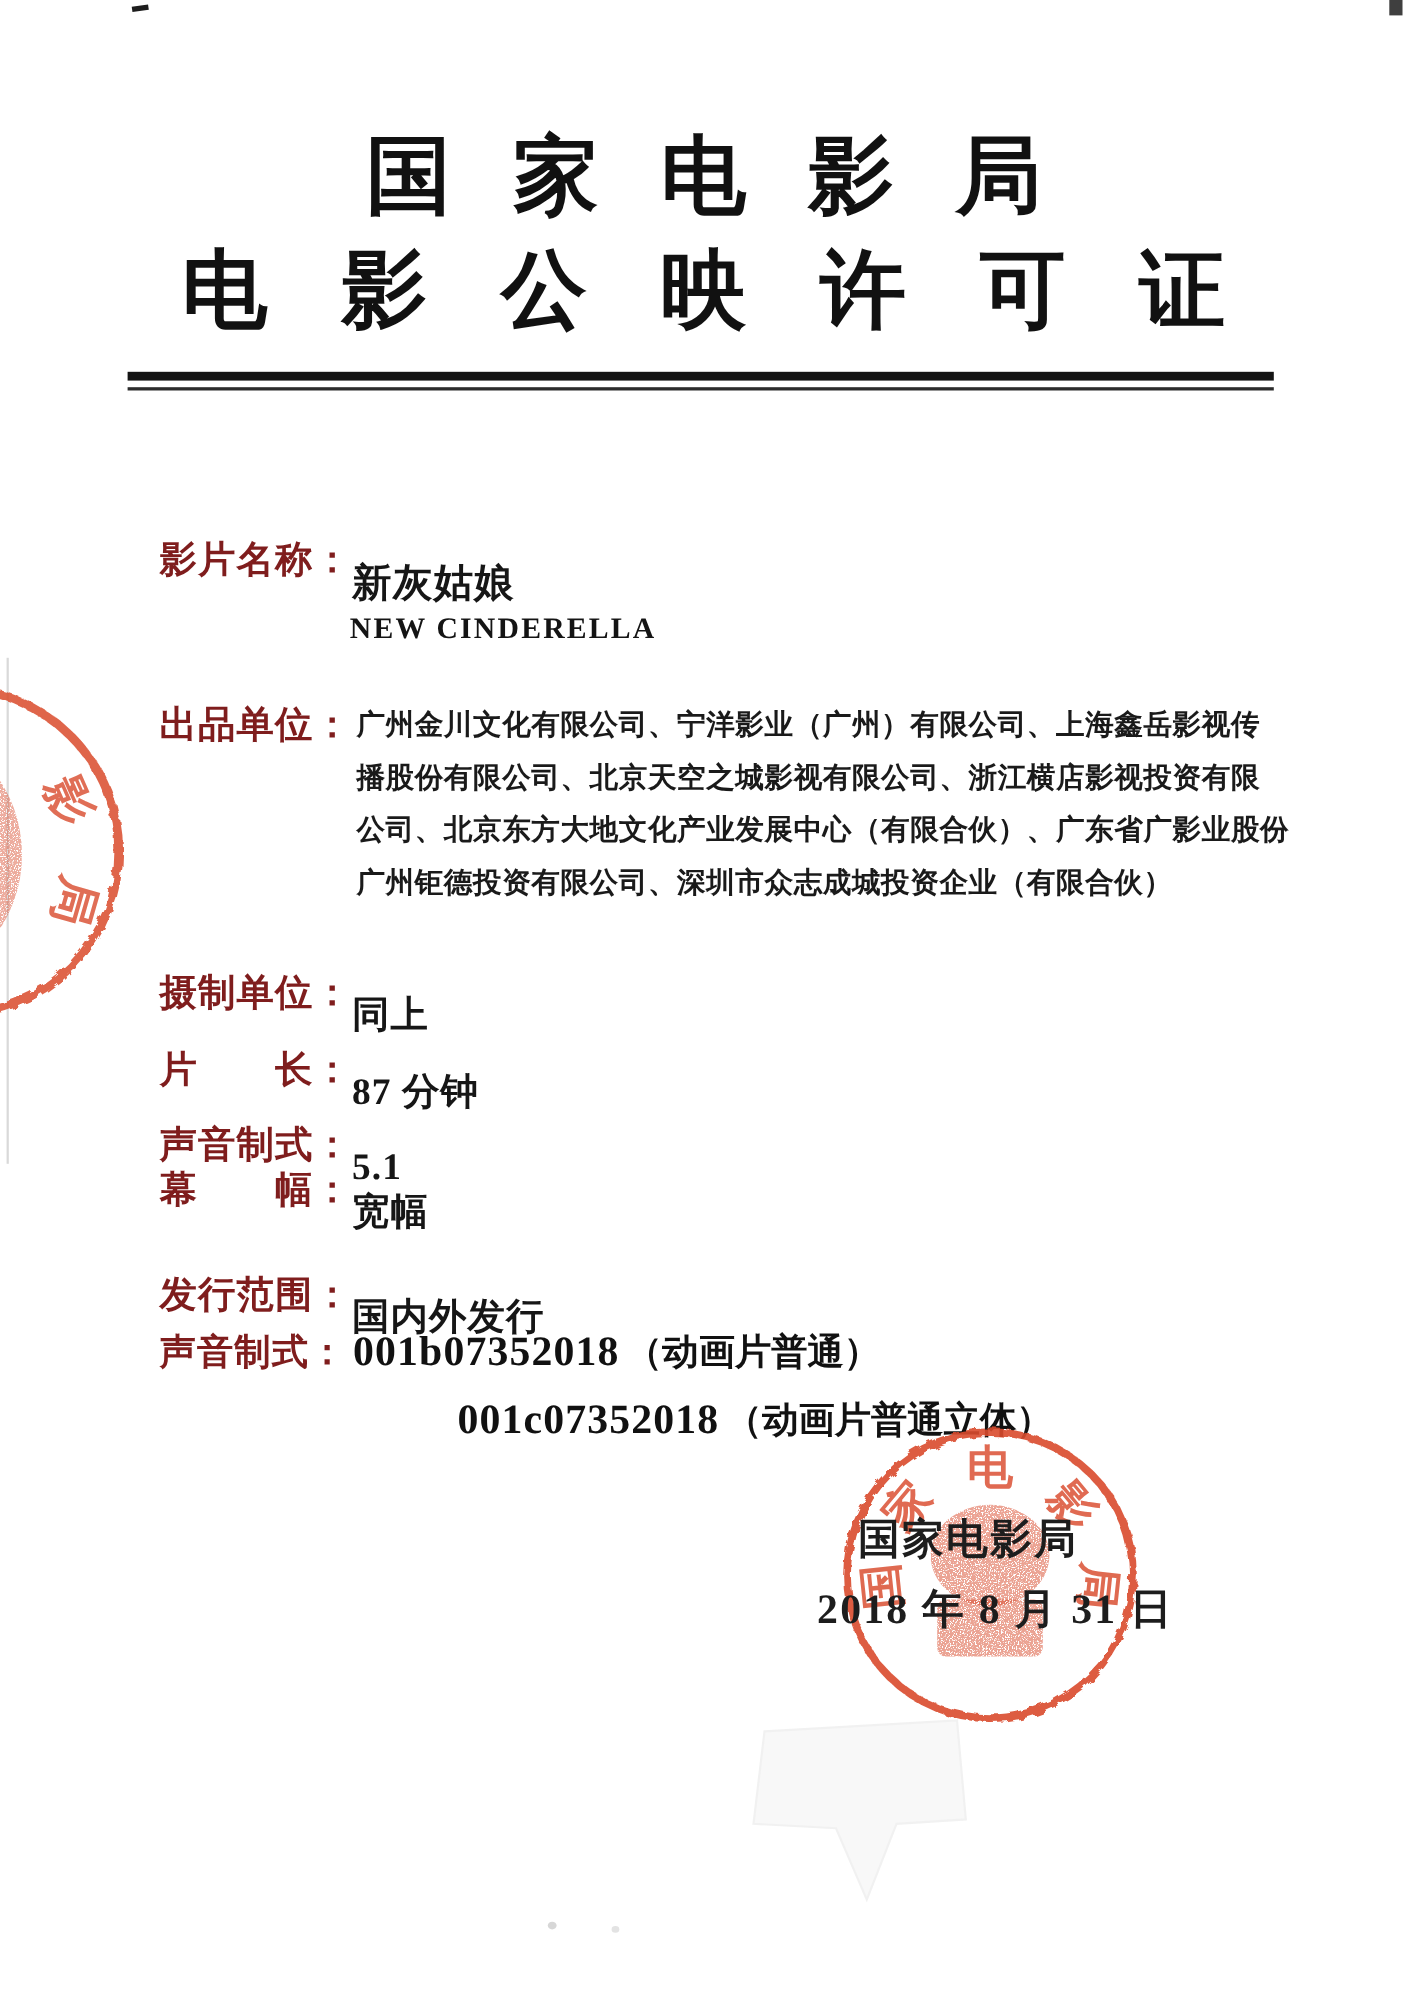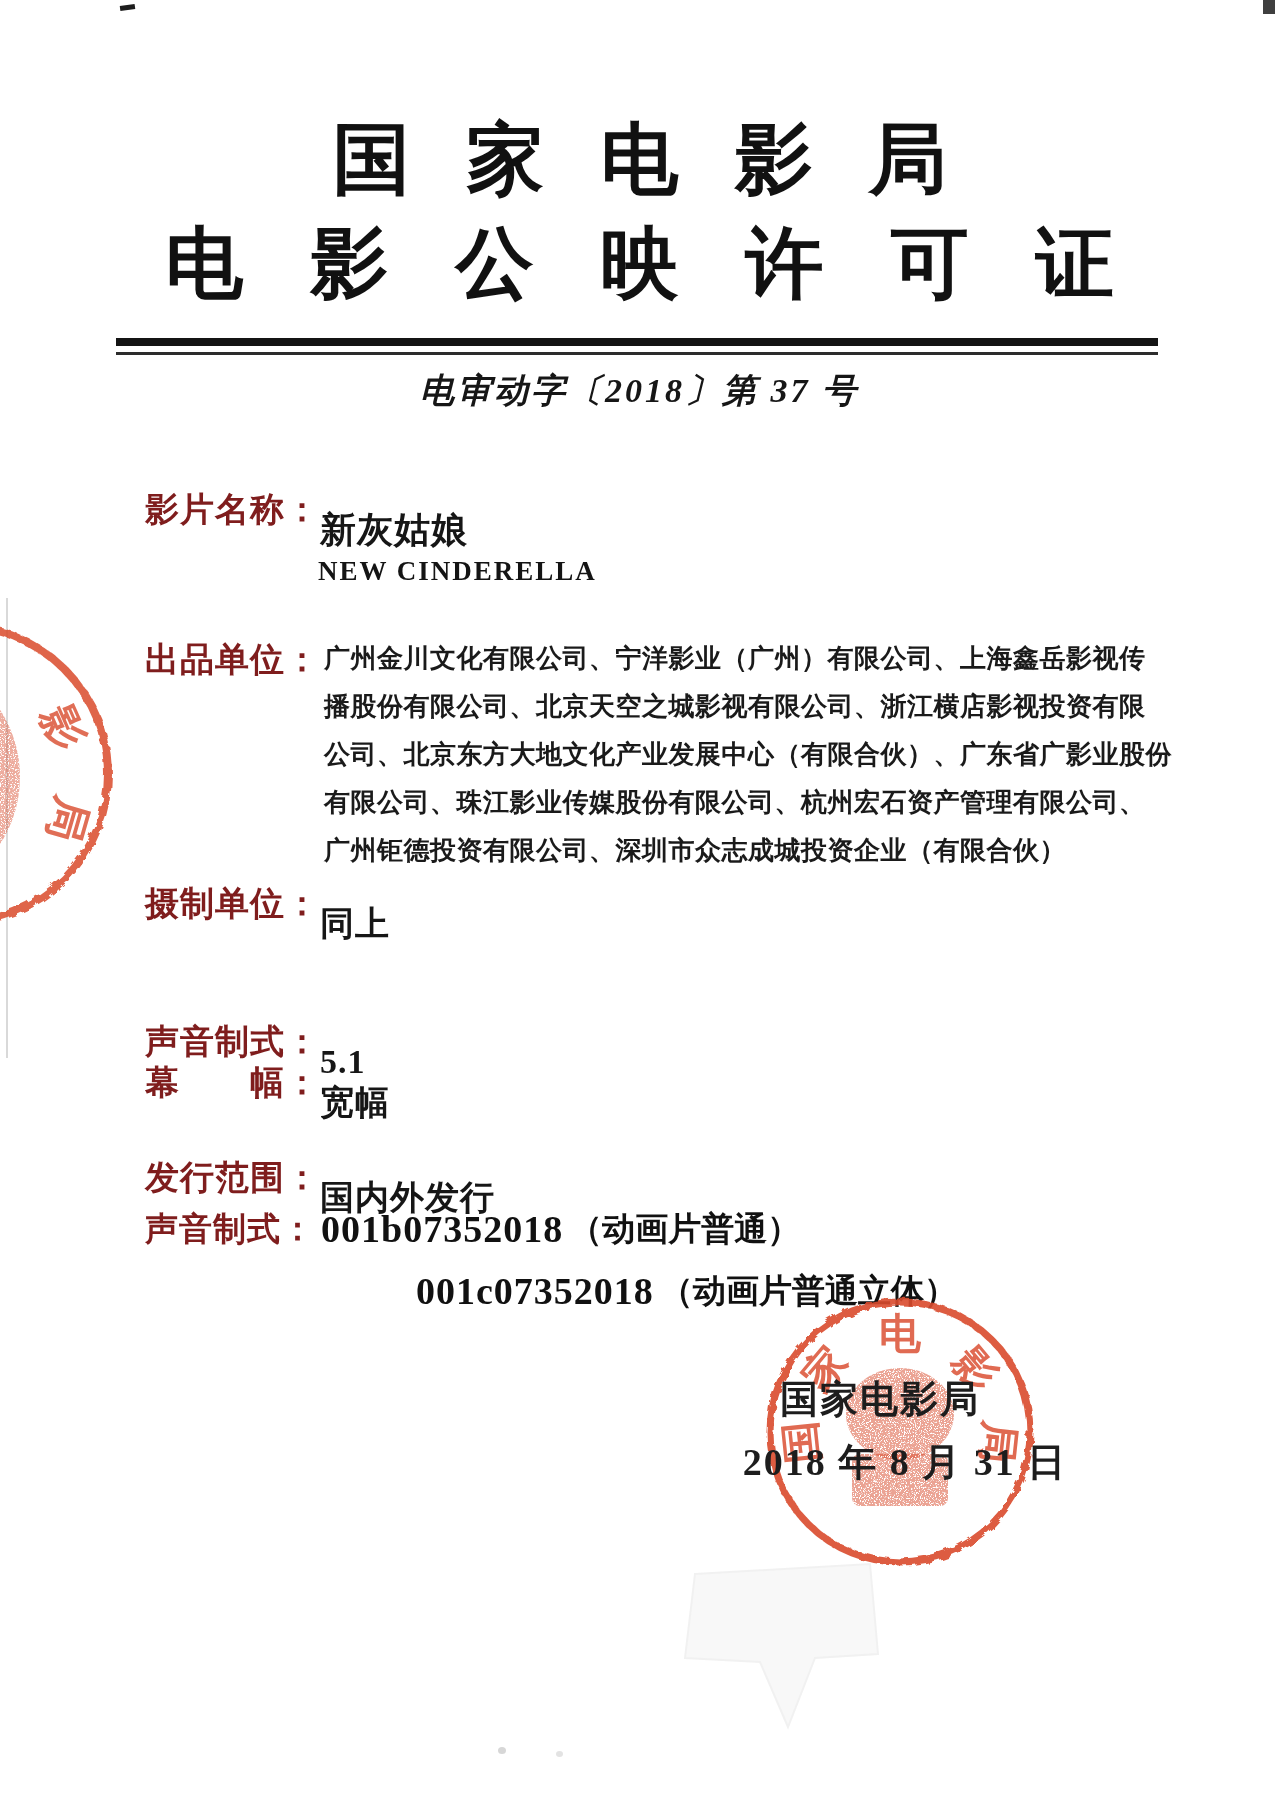--- a/index.html
+++ b/index.html
@@ -108,44 +108,46 @@
   </svg>
 
   <h1 class="title t1">国家电影局</h1>
   <h1 class="title t2">电影公映许可证</h1>
 
   <div class="rule">
     <div class="thick"></div>
     <div class="thin"></div>
   </div>
 
-  <div class="permit-no">电审动字〔2018〕第 37 号</div>
 
   <div class="row" style="top:486px">
     <span class="lbl">影片名称：</span>
     <span class="val big">新灰姑娘</span>
   </div>
   <div class="en-name">NEW CINDERELLA</div>
 
   <div class="row" style="top:636px">
     <span class="lbl">出品单位：</span>
     <div class="plines">
       <div class="pline">广州金川文化有限公司、宁洋影业（广州）有限公司、上海鑫岳影视传</div>
       <div class="pline">播股份有限公司、北京天空之城影视有限公司、浙江横店影视投资有限</div>
       <div class="pline">公司、北京东方大地文化产业发展中心（有限合伙）、广东省广影业股份</div>
-      <div class="pline">有限公司、珠江影业传媒股份有限公司、杭州宏石资产管理有限公司、</div>
       <div class="pline">广州钜德投资有限公司、深圳市众志成城投资企业（有限合伙）</div>
     </div>
   </div>
 
   <div class="row" style="top:880px">
     <span class="lbl">摄制单位：</span>
     <span class="val">同上</span>
   </div>
 
+  <div class="row" style="top:950px">
+    <span class="lbl">片　　长：</span>
+    <span class="val">87 分钟</span>
+  </div>
 
   <div class="row" style="top:1018px">
     <span class="lbl">声音制式：</span>
     <span class="val">5.1</span>
   </div>
 
   <div class="row" style="top:1059px">
     <span class="lbl">幕　　幅：</span>
     <span class="val">宽幅</span>
   </div>

